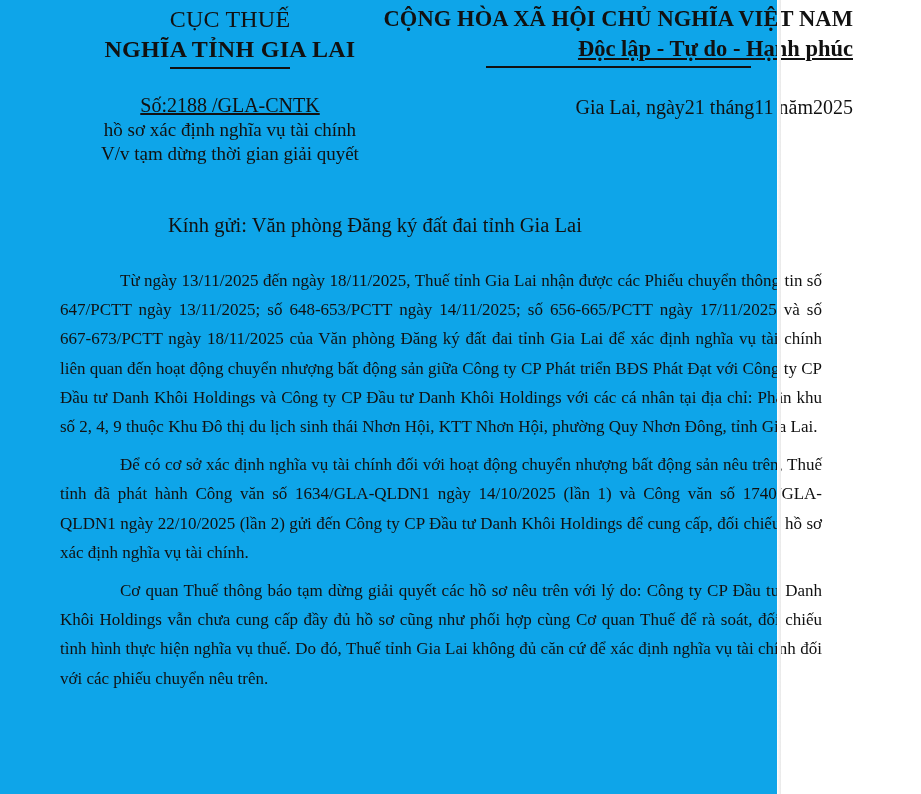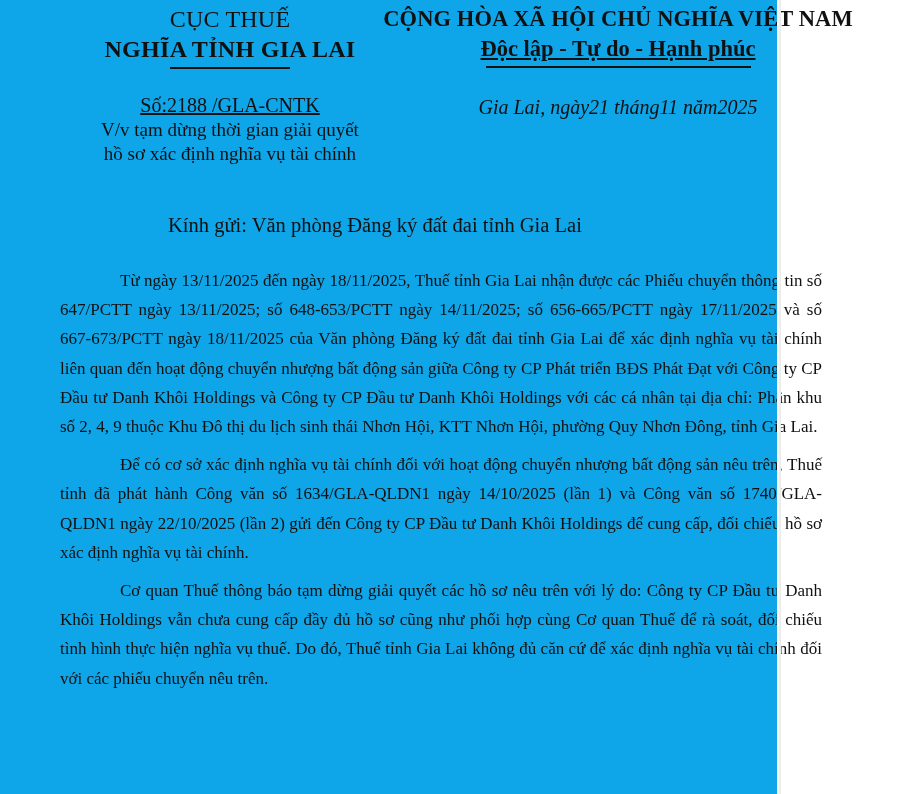--- a/index.html
+++ b/index.html
@@ -63,21 +63,21 @@
       font-size: 19px;
       line-height: 24px;
     }
 
     
     .hdr-right {
       position: absolute;
       left: 383px;
       top: 4px;
       width: 470px;
-      text-align: center;
+      text-align: right;
     }
     .nation {
       font-size: 22.5px;
       line-height: 30px;
       font-weight: bold;
       white-space: nowrap;
       letter-spacing: 0.1px;
     }
     .motto {
       font-size: 22.5px;
@@ -88,21 +88,20 @@
     .motto-rule {
       width: 265px;
       height: 1.5px;
       background: #111;
       margin: 2px auto 0 auto;
     }
     .place-date {
       margin-top: 26px;
       font-size: 20px;
       line-height: 26px;
-      font-style: italic;
     }
 
     
     .recipient {
       position: absolute;
       left: 168px;
       top: 212px;
       font-size: 20.5px;
       line-height: 26px;
       white-space: nowrap;
@@ -127,22 +126,22 @@
 </head>
 <body>
 
 <div class="page">
 
   <div class="hdr-left">
     <div class="agency-parent">CỤC THUẾ</div>
     <div class="agency-name">NGHĨA TỈNH GIA LAI</div>
     <div class="agency-rule"></div>
     <div class="doc-number">Số:2188  /GLA-CNTK</div>
+    <div class="subject">hồ sơ xác định nghĩa vụ tài chính</div>
     <div class="subject">V/v tạm dừng thời gian giải quyết</div>
-    <div class="subject">hồ sơ xác định nghĩa vụ tài chính</div>
   </div>
 
   <div class="hdr-right">
     <div class="nation">CỘNG HÒA XÃ HỘI CHỦ NGHĨA VIỆT NAM</div>
     <div class="motto">Độc lập - Tự do - Hạnh phúc</div>
     <div class="motto-rule"></div>
     <div class="place-date">Gia Lai, ngày21  tháng11  năm2025</div>
   </div>
 
   <div class="recipient">Kính gửi: Văn phòng Đăng ký đất đai tỉnh Gia Lai</div>

